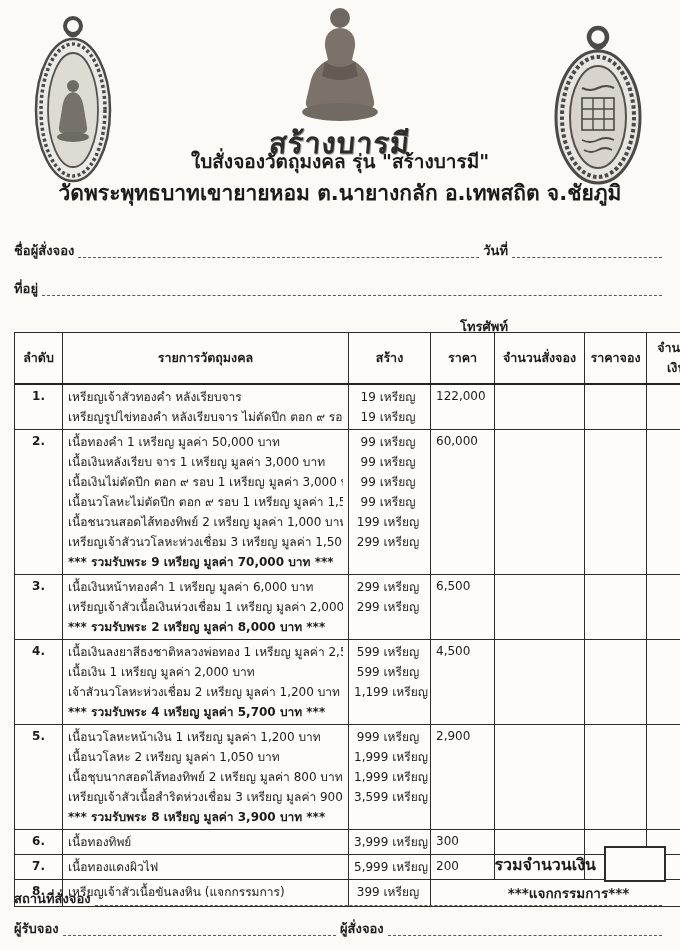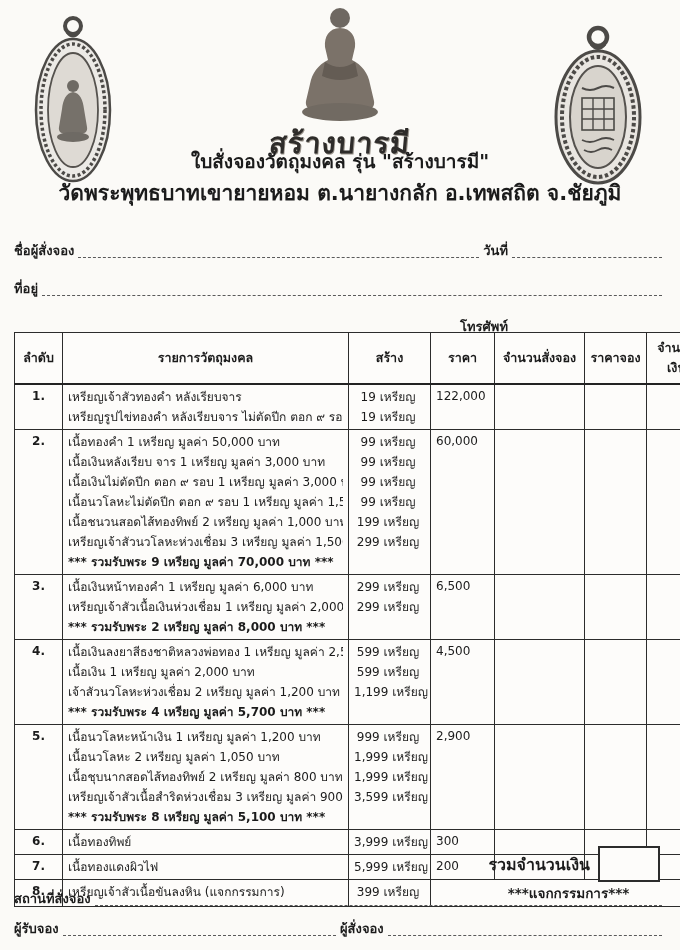--- a/index.html
+++ b/index.html
@@ -43,21 +43,21 @@
   thead th{font-size:12.5px;font-weight:bold;padding:5px 2px;border-bottom:2.6px solid #222;}
   td{font-size:12px;padding:2px 5px;vertical-align:top;}
   .c-no{text-align:center;font-weight:bold;padding-top:4px;}
   .c-desc .line{line-height:20px;white-space:nowrap;overflow:hidden;}
   .c-desc .sum{font-weight:bold;}
   .c-made .line{line-height:20px;text-align:center;padding-right:3px;white-space:nowrap;}
   .c-price{text-align:left;padding-top:4px;}
   .c-committee{text-align:center;font-weight:bold;font-size:13.5px;vertical-align:middle;}
 
   
-  .total-row{position:absolute;right:20px;top:846px;display:flex;align-items:center;}
+  .total-row{position:absolute;right:14px;top:846px;display:flex;align-items:center;}
   .total-label{font-size:16px;font-weight:bold;margin-right:8px;}
   .total-box{width:58px;height:32px;border:2px solid #2c2c2c;background:#fdfcfa;}
 
   .sig-area{position:absolute;left:14px;right:14px;top:888px;}
   .sig-line{display:flex;align-items:flex-end;font-size:13px;font-weight:bold;margin-bottom:9px;}
   .sig-line .dots{margin-bottom:3px;}
   .half{flex:1;display:flex;align-items:flex-end;}
   .purpose{font-size:12.5px;font-weight:bold;margin-top:2px;}
 
   svg .ink{stroke:#4c4a47;fill:none;}
@@ -225,21 +225,21 @@
             <td></td>
             <td></td>
           </tr>
           <tr>
             <td class="c-no">5.</td>
             <td class="c-desc">
               <div class="line">เนื้อนวโลหะหน้าเงิน 1 เหรียญ มูลค่า 1,200 บาท</div>
               <div class="line">เนื้อนวโลหะ 2 เหรียญ มูลค่า 1,050 บาท</div>
               <div class="line">เนื้อชุบนากสอดไส้ทองทิพย์ 2 เหรียญ มูลค่า 800 บาท</div>
               <div class="line">เหรียญเจ้าสัวเนื้อสำริดห่วงเชื่อม 3 เหรียญ มูลค่า 900 บาท</div>
-              <div class="line sum">*** รวมรับพระ 8 เหรียญ มูลค่า 5,100 บาท ***</div>
+              <div class="line sum">*** รวมรับพระ 8 เหรียญ มูลค่า 3,900 บาท ***</div>
             </td>
             <td class="c-made">
               <div class="line">999 เหรียญ</div>
               <div class="line">1,999 เหรียญ</div>
               <div class="line">1,999 เหรียญ</div>
               <div class="line">3,599 เหรียญ</div>
             </td>
             <td class="c-price">2,900</td>
             <td></td>
             <td></td>

